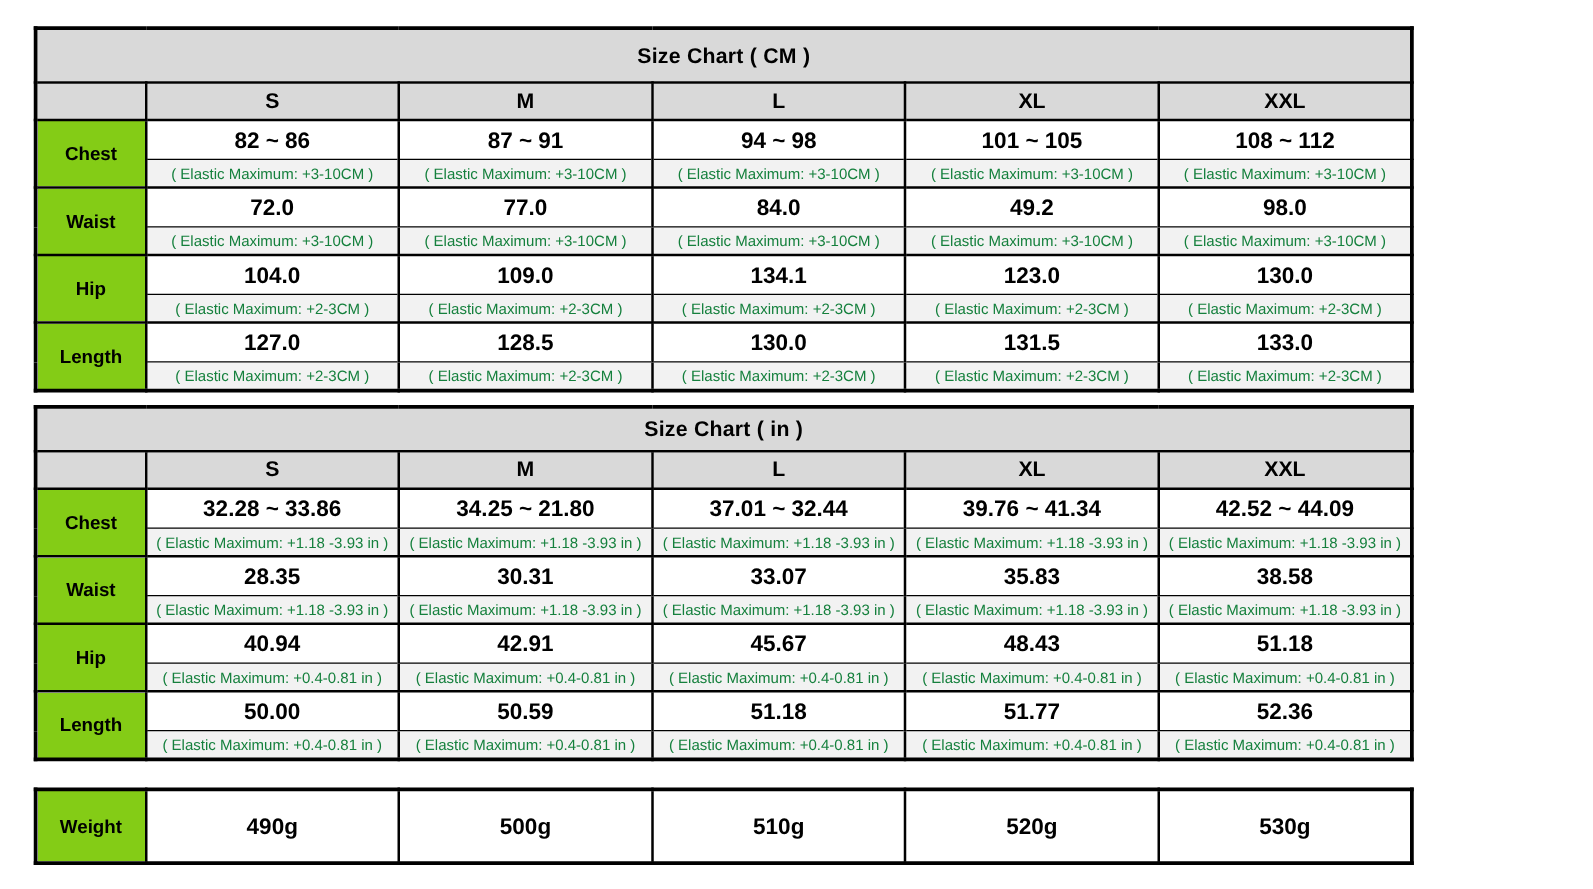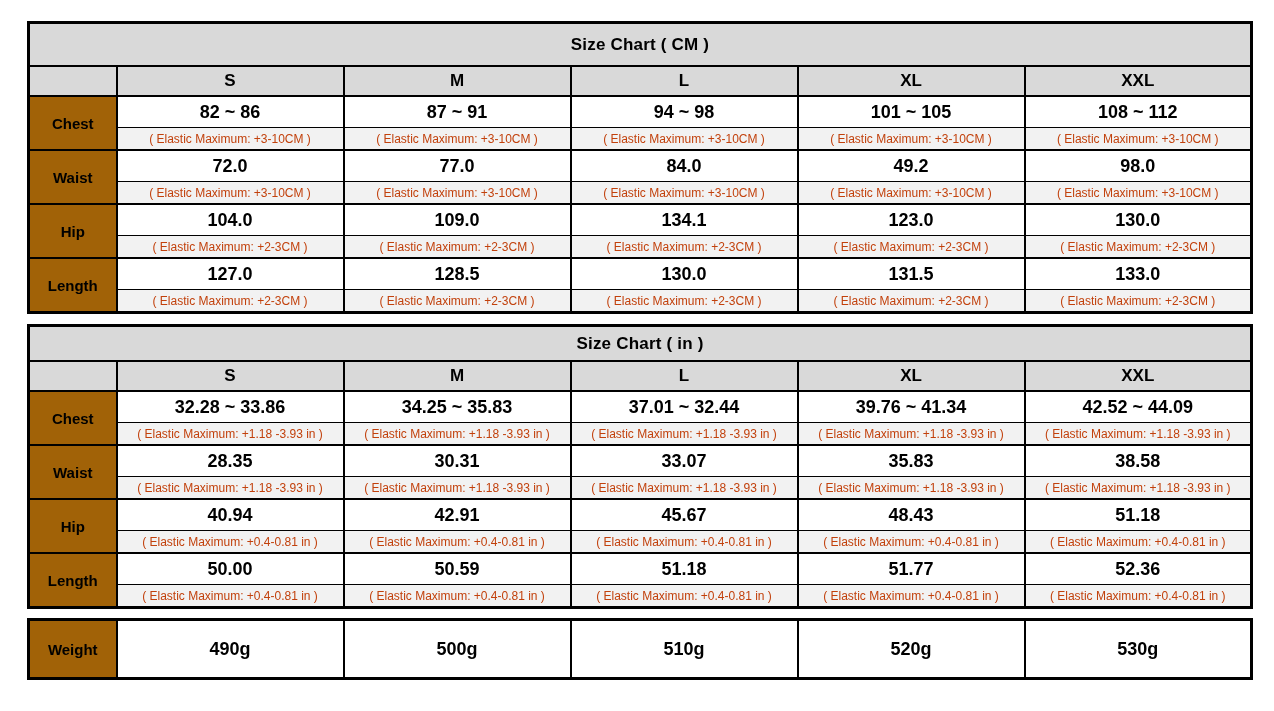--- a/index.html
+++ b/index.html
@@ -7,21 +7,21 @@
     width: 1274px; height: 711px;
     background: #ffffff;
     color: #000;
     font-family: "Liberation Sans", "DejaVu Sans", sans-serif;
   }
   .sheet { padding: 21px 21px 0 27px; box-sizing: border-box; }
 
   table.size-table {
     border-collapse: collapse;
     table-layout: fixed;
-    width: 1226px;
+    width: 1104px;
     border: 3px solid #000;
   }
   col.c-label { width: 88px; }
 
   td, th {
     border: 2px solid #000;
     text-align: center;
     vertical-align: middle;
     padding: 0 4px;
     overflow: hidden;
@@ -38,43 +38,43 @@
   .t-in .title-cell { height: 33px; }
 
   .size-row th {
     height: 28px;
     background: #d9d9d9;
     font-weight: bold;
     font-size: 17px;
   }
 
   .row-label {
-    background: #a16207;
+    background: #84cc16;
     font-weight: bold;
     font-size: 15px;
   }
 
   .val {
     height: 30px;
     background: #ffffff;
     font-weight: bold;
     font-size: 18px;
     border-bottom: 1px solid #000;
   }
   .elastic {
     height: 21px;
     background: #f2f2f2;
     font-size: 12px;
     font-weight: normal;
-    color: #c2410c;
+    color: #15803d;
     border-top: 1px solid #000;
   }
 
   .t-in { margin-top: 10px; }
-  .t-weight { margin-top: 9px; }
+  .t-weight { margin-top: 21px; }
   .t-weight .row-label { height: 56px; }
   .t-weight .val { height: 56px; border-bottom: 2px solid #000; }
 </style>
 </head>
 <body>
 
 <div class="sheet">
 
   <table class="size-table t-cm">
     <colgroup>
@@ -182,21 +182,21 @@
       <th>S</th>
       <th>M</th>
       <th>L</th>
       <th>XL</th>
       <th>XXL</th>
     </tr>
 
     <tr>
       <th class="row-label" rowspan="2">Chest</th>
       <td class="val">32.28 ~ 33.86</td>
-      <td class="val">34.25 ~ 35.83</td>
+      <td class="val">34.25 ~ 21.80</td>
       <td class="val">37.01 ~ 32.44</td>
       <td class="val">39.76 ~ 41.34</td>
       <td class="val">42.52 ~ 44.09</td>
     </tr>
     <tr>
       <td class="elastic">( Elastic Maximum:  +1.18 -3.93 in )</td>
       <td class="elastic">( Elastic Maximum:  +1.18 -3.93 in )</td>
       <td class="elastic">( Elastic Maximum:  +1.18 -3.93 in )</td>
       <td class="elastic">( Elastic Maximum:  +1.18 -3.93 in )</td>
       <td class="elastic">( Elastic Maximum:  +1.18 -3.93 in )</td>

